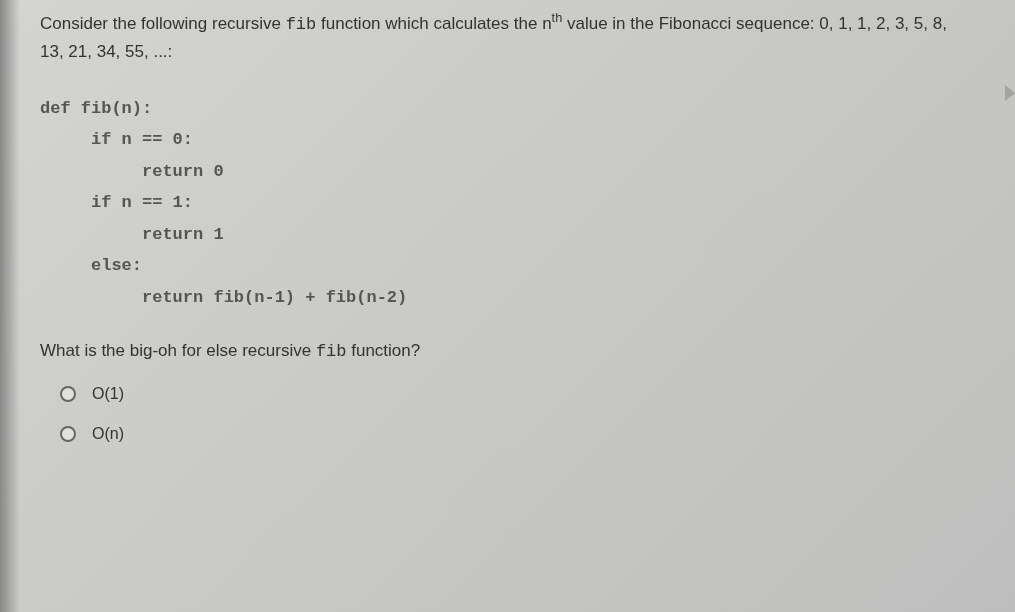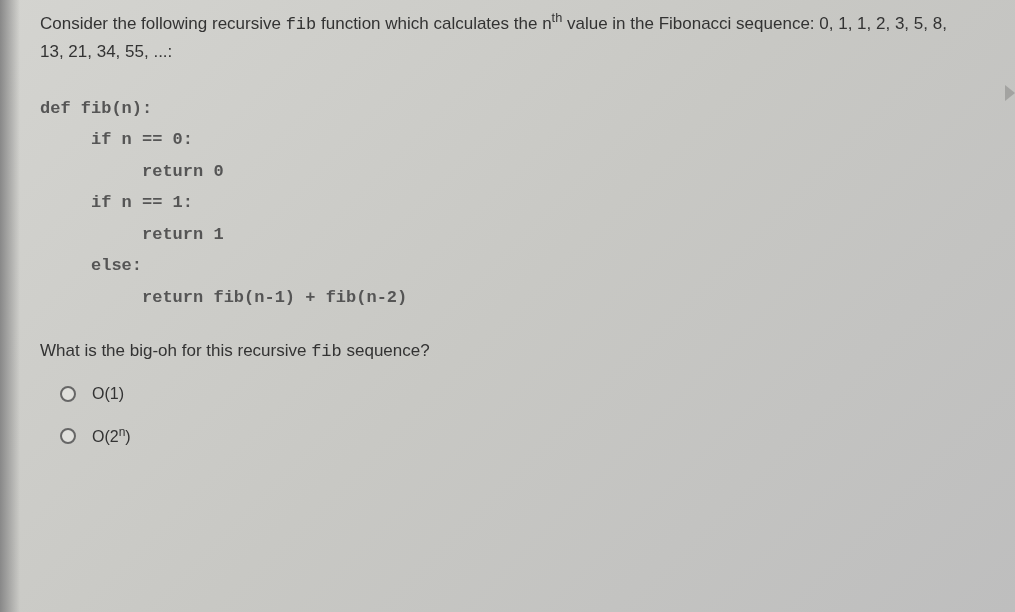--- a/index.html
+++ b/index.html
@@ -99,27 +99,27 @@
 
 <div class="code-block">def fib(n):
      if n == 0:
           return 0
      if n == 1:
           return 1
      else:
           return fib(n-1) + fib(n-2)</div>
 
 <div class="sub-question">
-  <span>What is the big-oh for this recursive </span><span class="code">fib</span><span> sequence?</span>
+  <span>What is the big-oh for else recursive </span><span class="code">fib</span><span> function?</span>
 </div>
 
 <div class="options">
   <div class="option">
     <div class="radio"></div>
     <div class="option-label">O(1)</div>
   </div>
   <div class="option">
     <div class="radio"></div>
-    <div class="option-label">O(2<sup>n</sup>)</div>
+    <div class="option-label">O(n)</div>
   </div>
 </div>
 
 <div class="cursor-hint"></div>
 
 </body></html>

